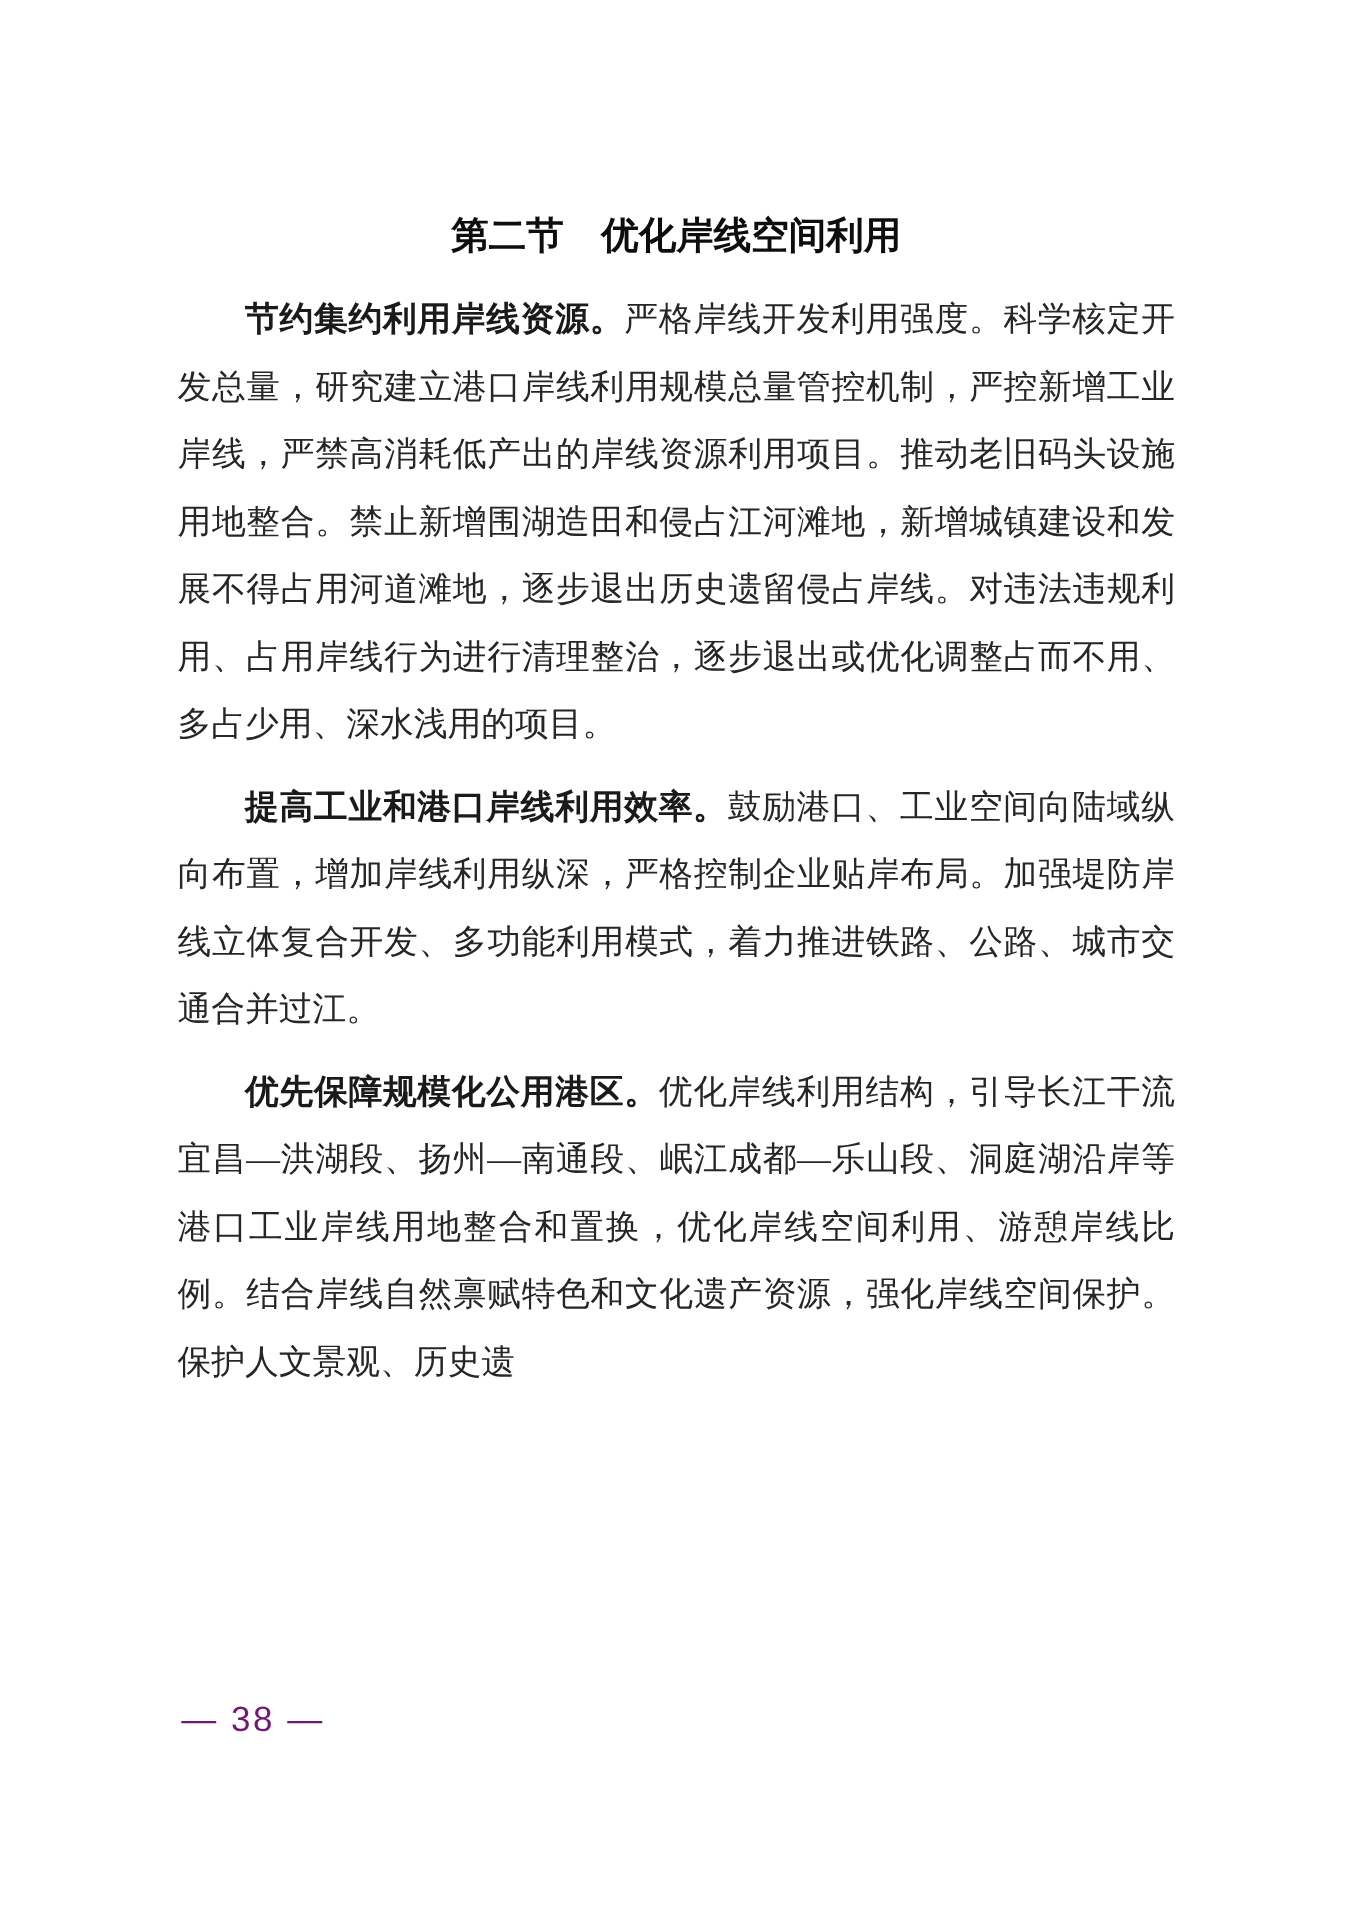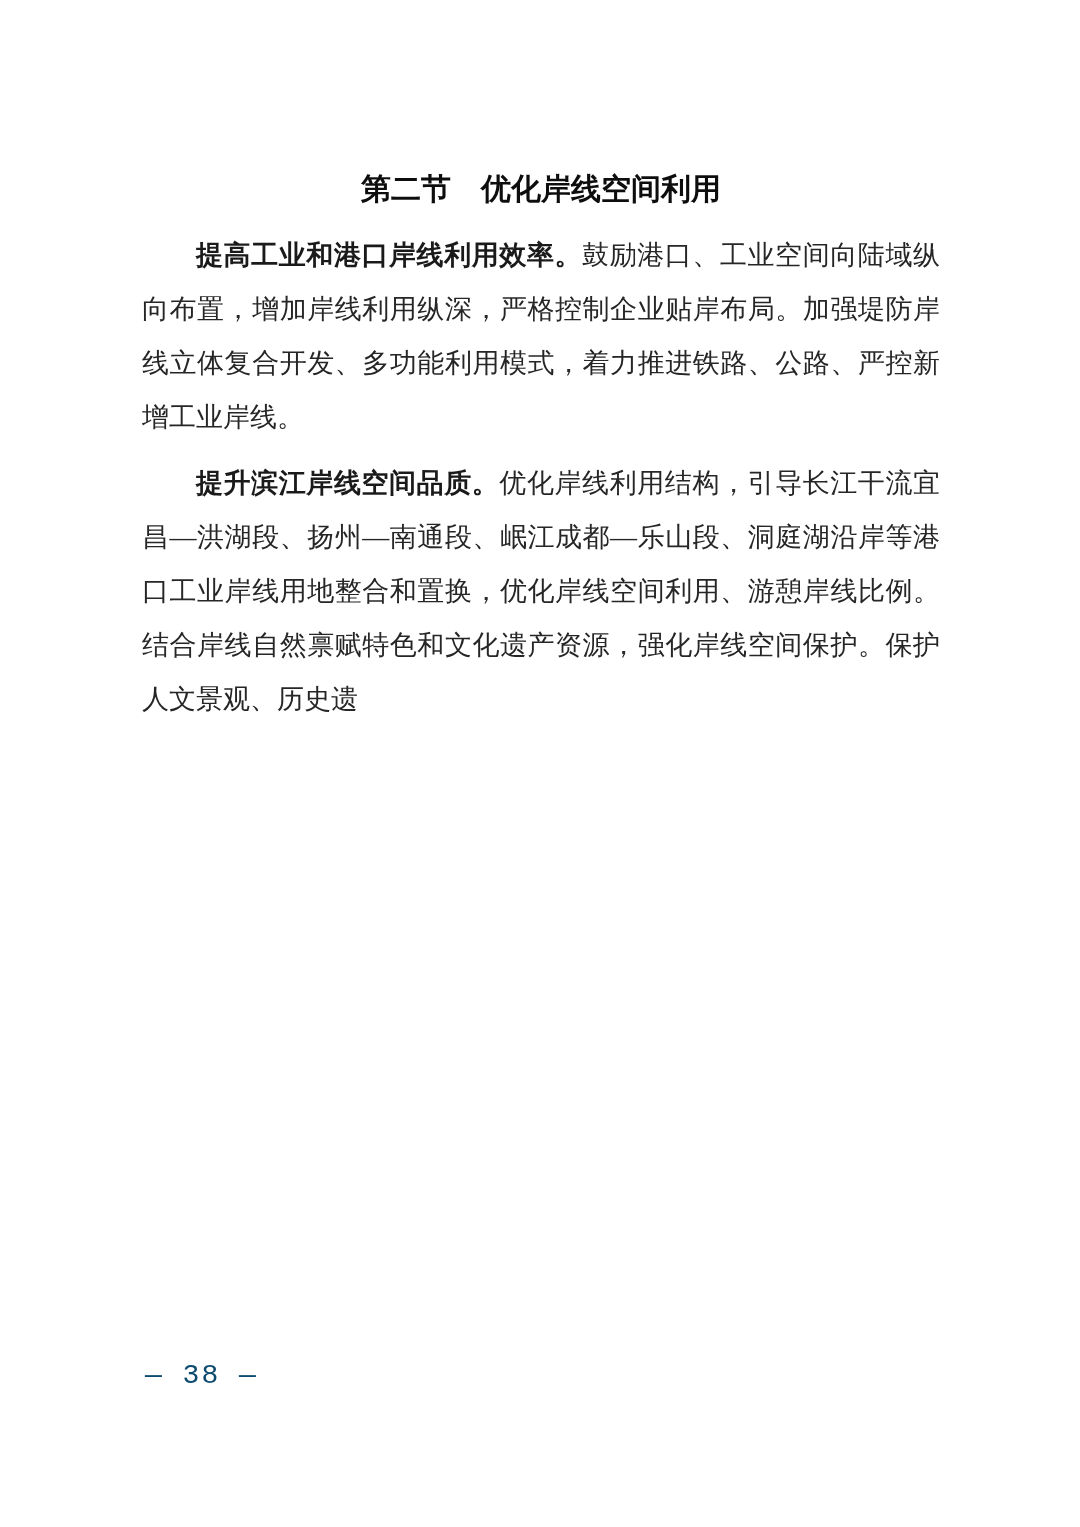--- a/index.html
+++ b/index.html
@@ -44,35 +44,36 @@
   .para .lead {
     font-weight: 700;
     color: #1a1a1a;
   }
   .page-footer {
     position: absolute;
     left: 145px;
     top: 1356px;
     font-size: 28px;
     line-height: 40px;
-    color: #0c4a6e;
+    color: #701a75;
     letter-spacing: 2px;
-    font-family: Liberation Mono, monospace;
+    font-family: Liberation Sans, sans-serif;
   }
 </style>
 </head>
 <body>
 
 <div class="page">
   <div class="content">
 
     <h1 class="doc-title">第二节　优化岸线空间利用</h1>
 
+    <p class="para"><span class="lead">节约集约利用岸线资源。</span><span>严格岸线开发利用强度。科学核定开发总量，研究建立港口岸线利用规模总量管控机制，严控新增工业岸线，严禁高消耗低产出的岸线资源利用项目。推动老旧码头设施用地整合。禁止新增围湖造田和侵占江河滩地，新增城镇建设和发展不得占用河道滩地，逐步退出历史遗留侵占岸线。对违法违规利用、占用岸线行为进行清理整治，逐步退出或优化调整占而不用、多占少用、深水浅用的项目。</span></p>
 
 
-    <p class="para"><span class="lead">提高工业和港口岸线利用效率。</span><span>鼓励港口、工业空间向陆域纵向布置，增加岸线利用纵深，严格控制企业贴岸布局。加强堤防岸线立体复合开发、多功能利用模式，着力推进铁路、公路、严控新增工业岸线。</span></p>
+    <p class="para"><span class="lead">提高工业和港口岸线利用效率。</span><span>鼓励港口、工业空间向陆域纵向布置，增加岸线利用纵深，严格控制企业贴岸布局。加强堤防岸线立体复合开发、多功能利用模式，着力推进铁路、公路、城市交通合并过江。</span></p>
 
-    <p class="para"><span class="lead">提升滨江岸线空间品质。</span><span>优化岸线利用结构，引导长江干流宜昌—洪湖段、扬州—南通段、岷江成都—乐山段、洞庭湖沿岸等港口工业岸线用地整合和置换，优化岸线空间利用、游憩岸线比例。结合岸线自然禀赋特色和文化遗产资源，强化岸线空间保护。保护人文景观、历史遗</span></p>
+    <p class="para"><span class="lead">优先保障规模化公用港区。</span><span>优化岸线利用结构，引导长江干流宜昌—洪湖段、扬州—南通段、岷江成都—乐山段、洞庭湖沿岸等港口工业岸线用地整合和置换，优化岸线空间利用、游憩岸线比例。结合岸线自然禀赋特色和文化遗产资源，强化岸线空间保护。保护人文景观、历史遗</span></p>
 
   </div>
 
   <div class="page-footer">— 38 —</div>
 </div>
 
 </body></html>

